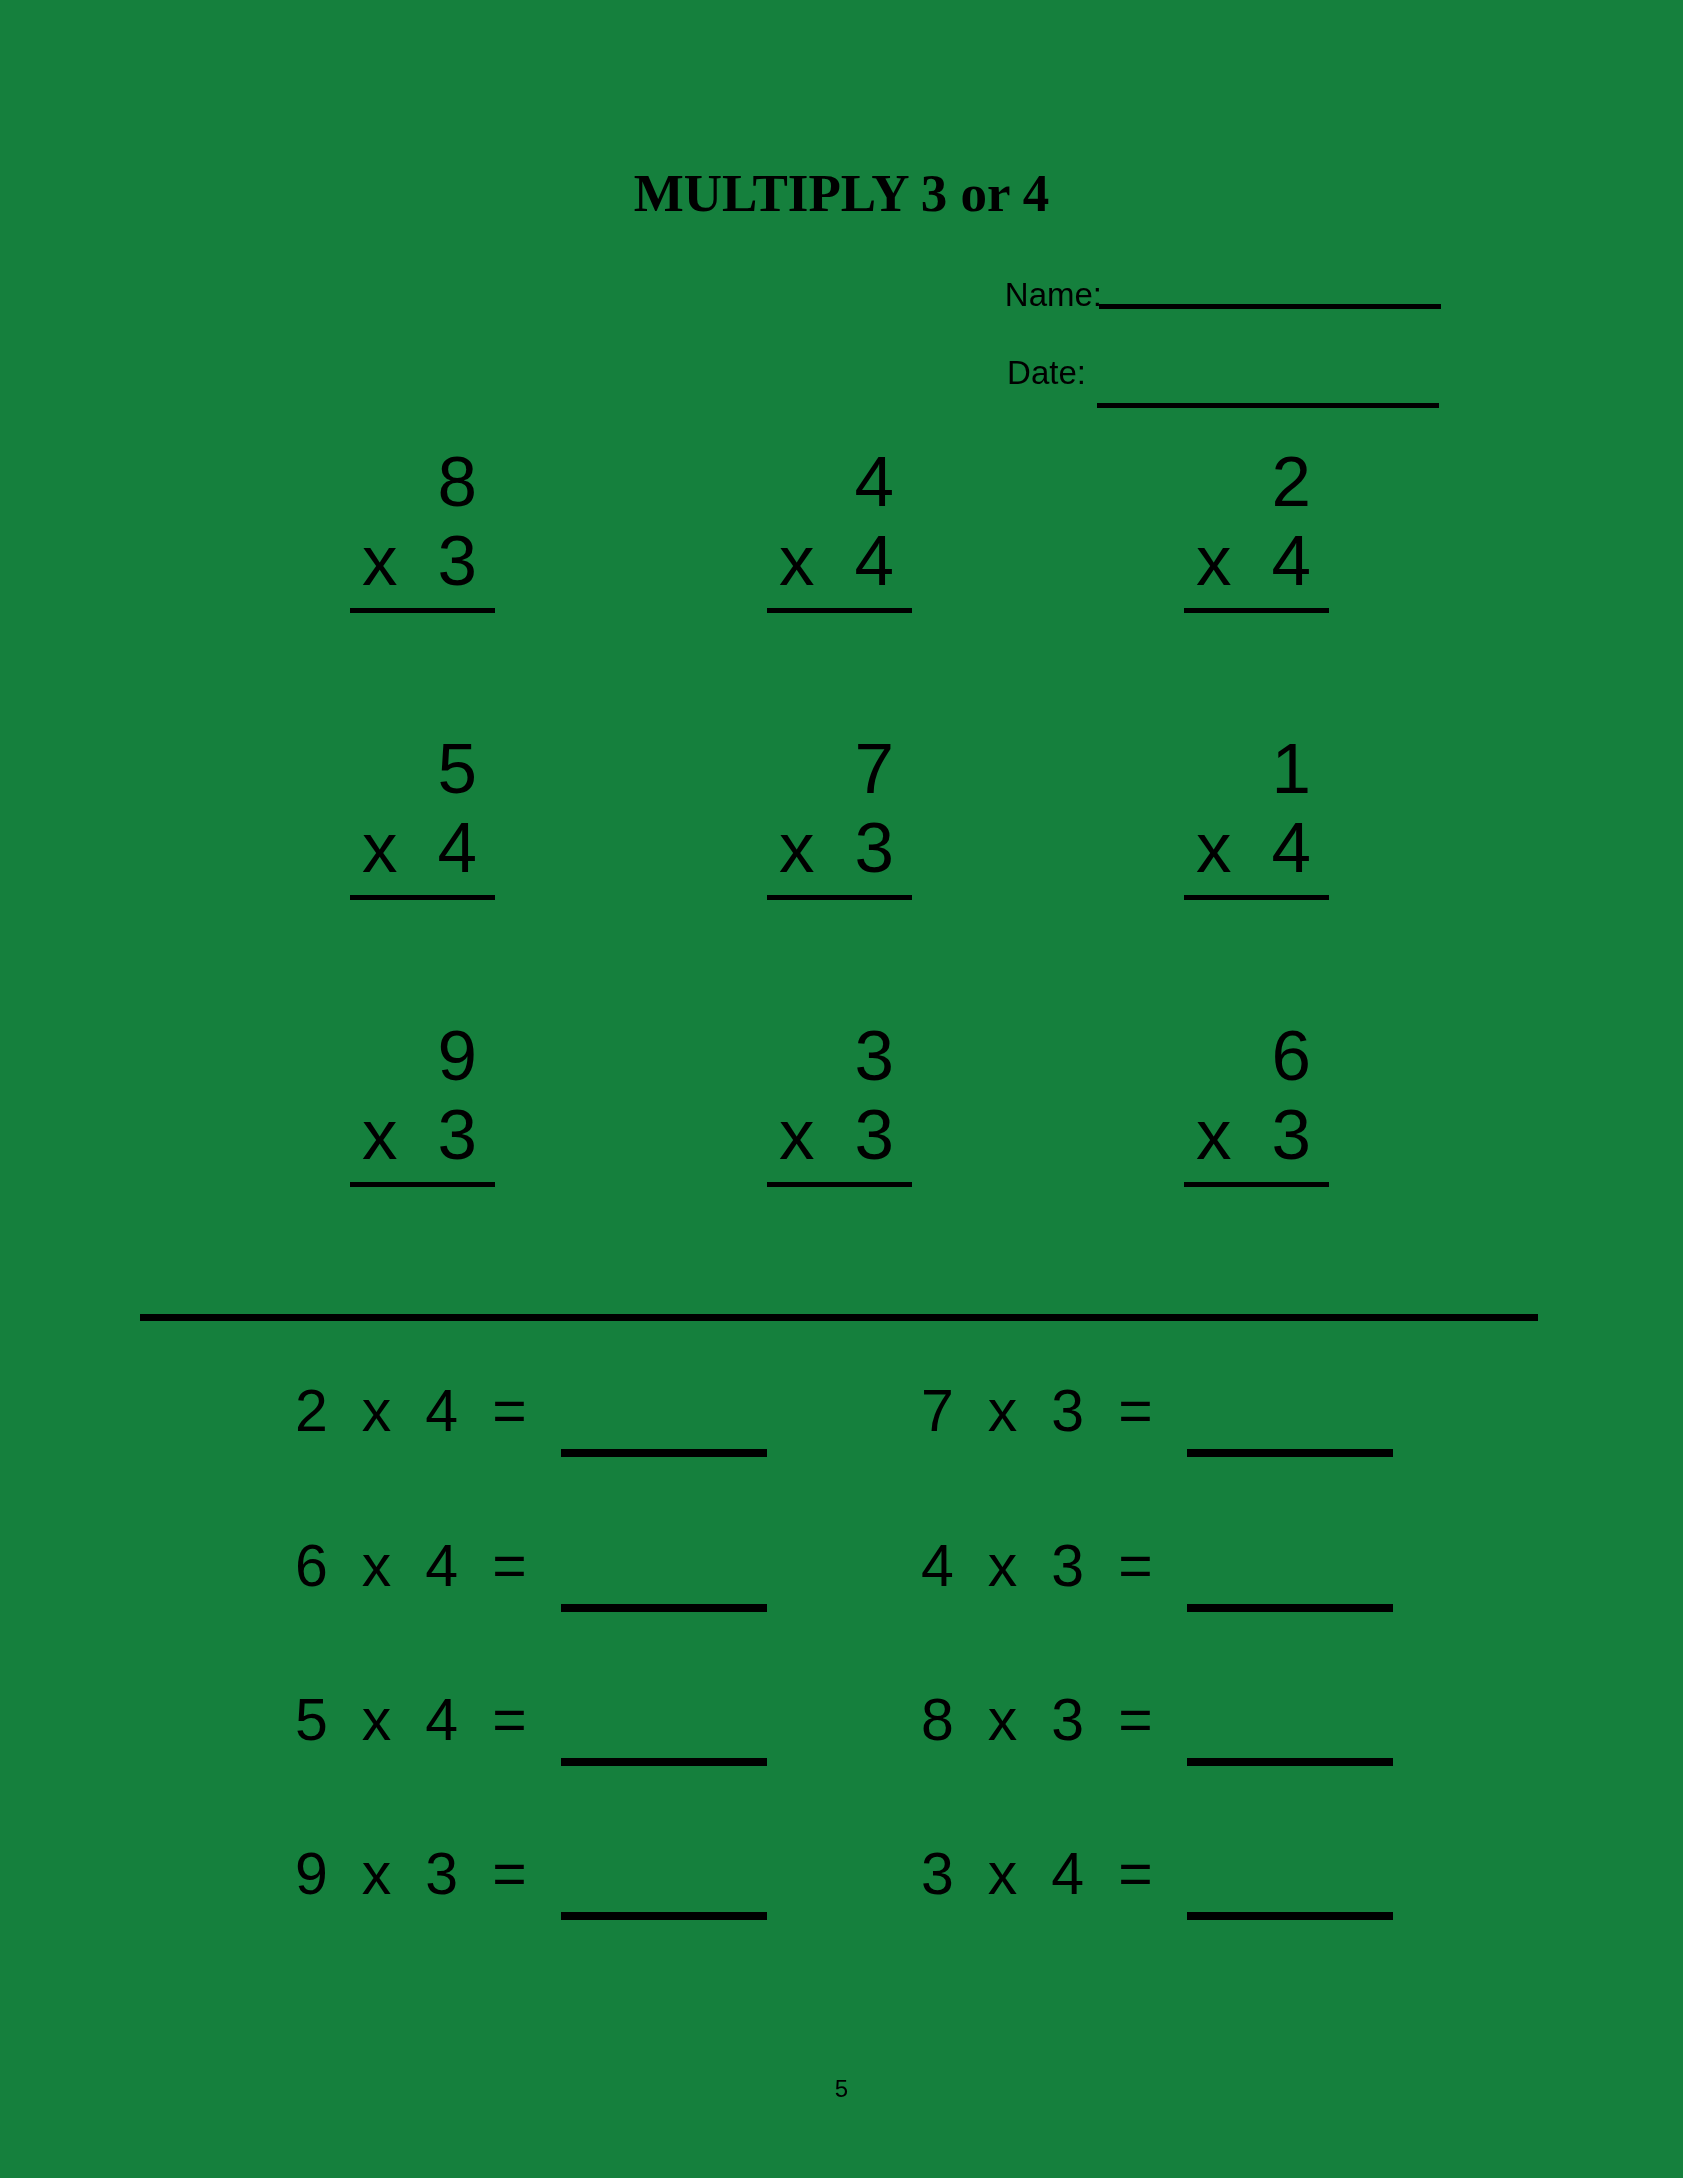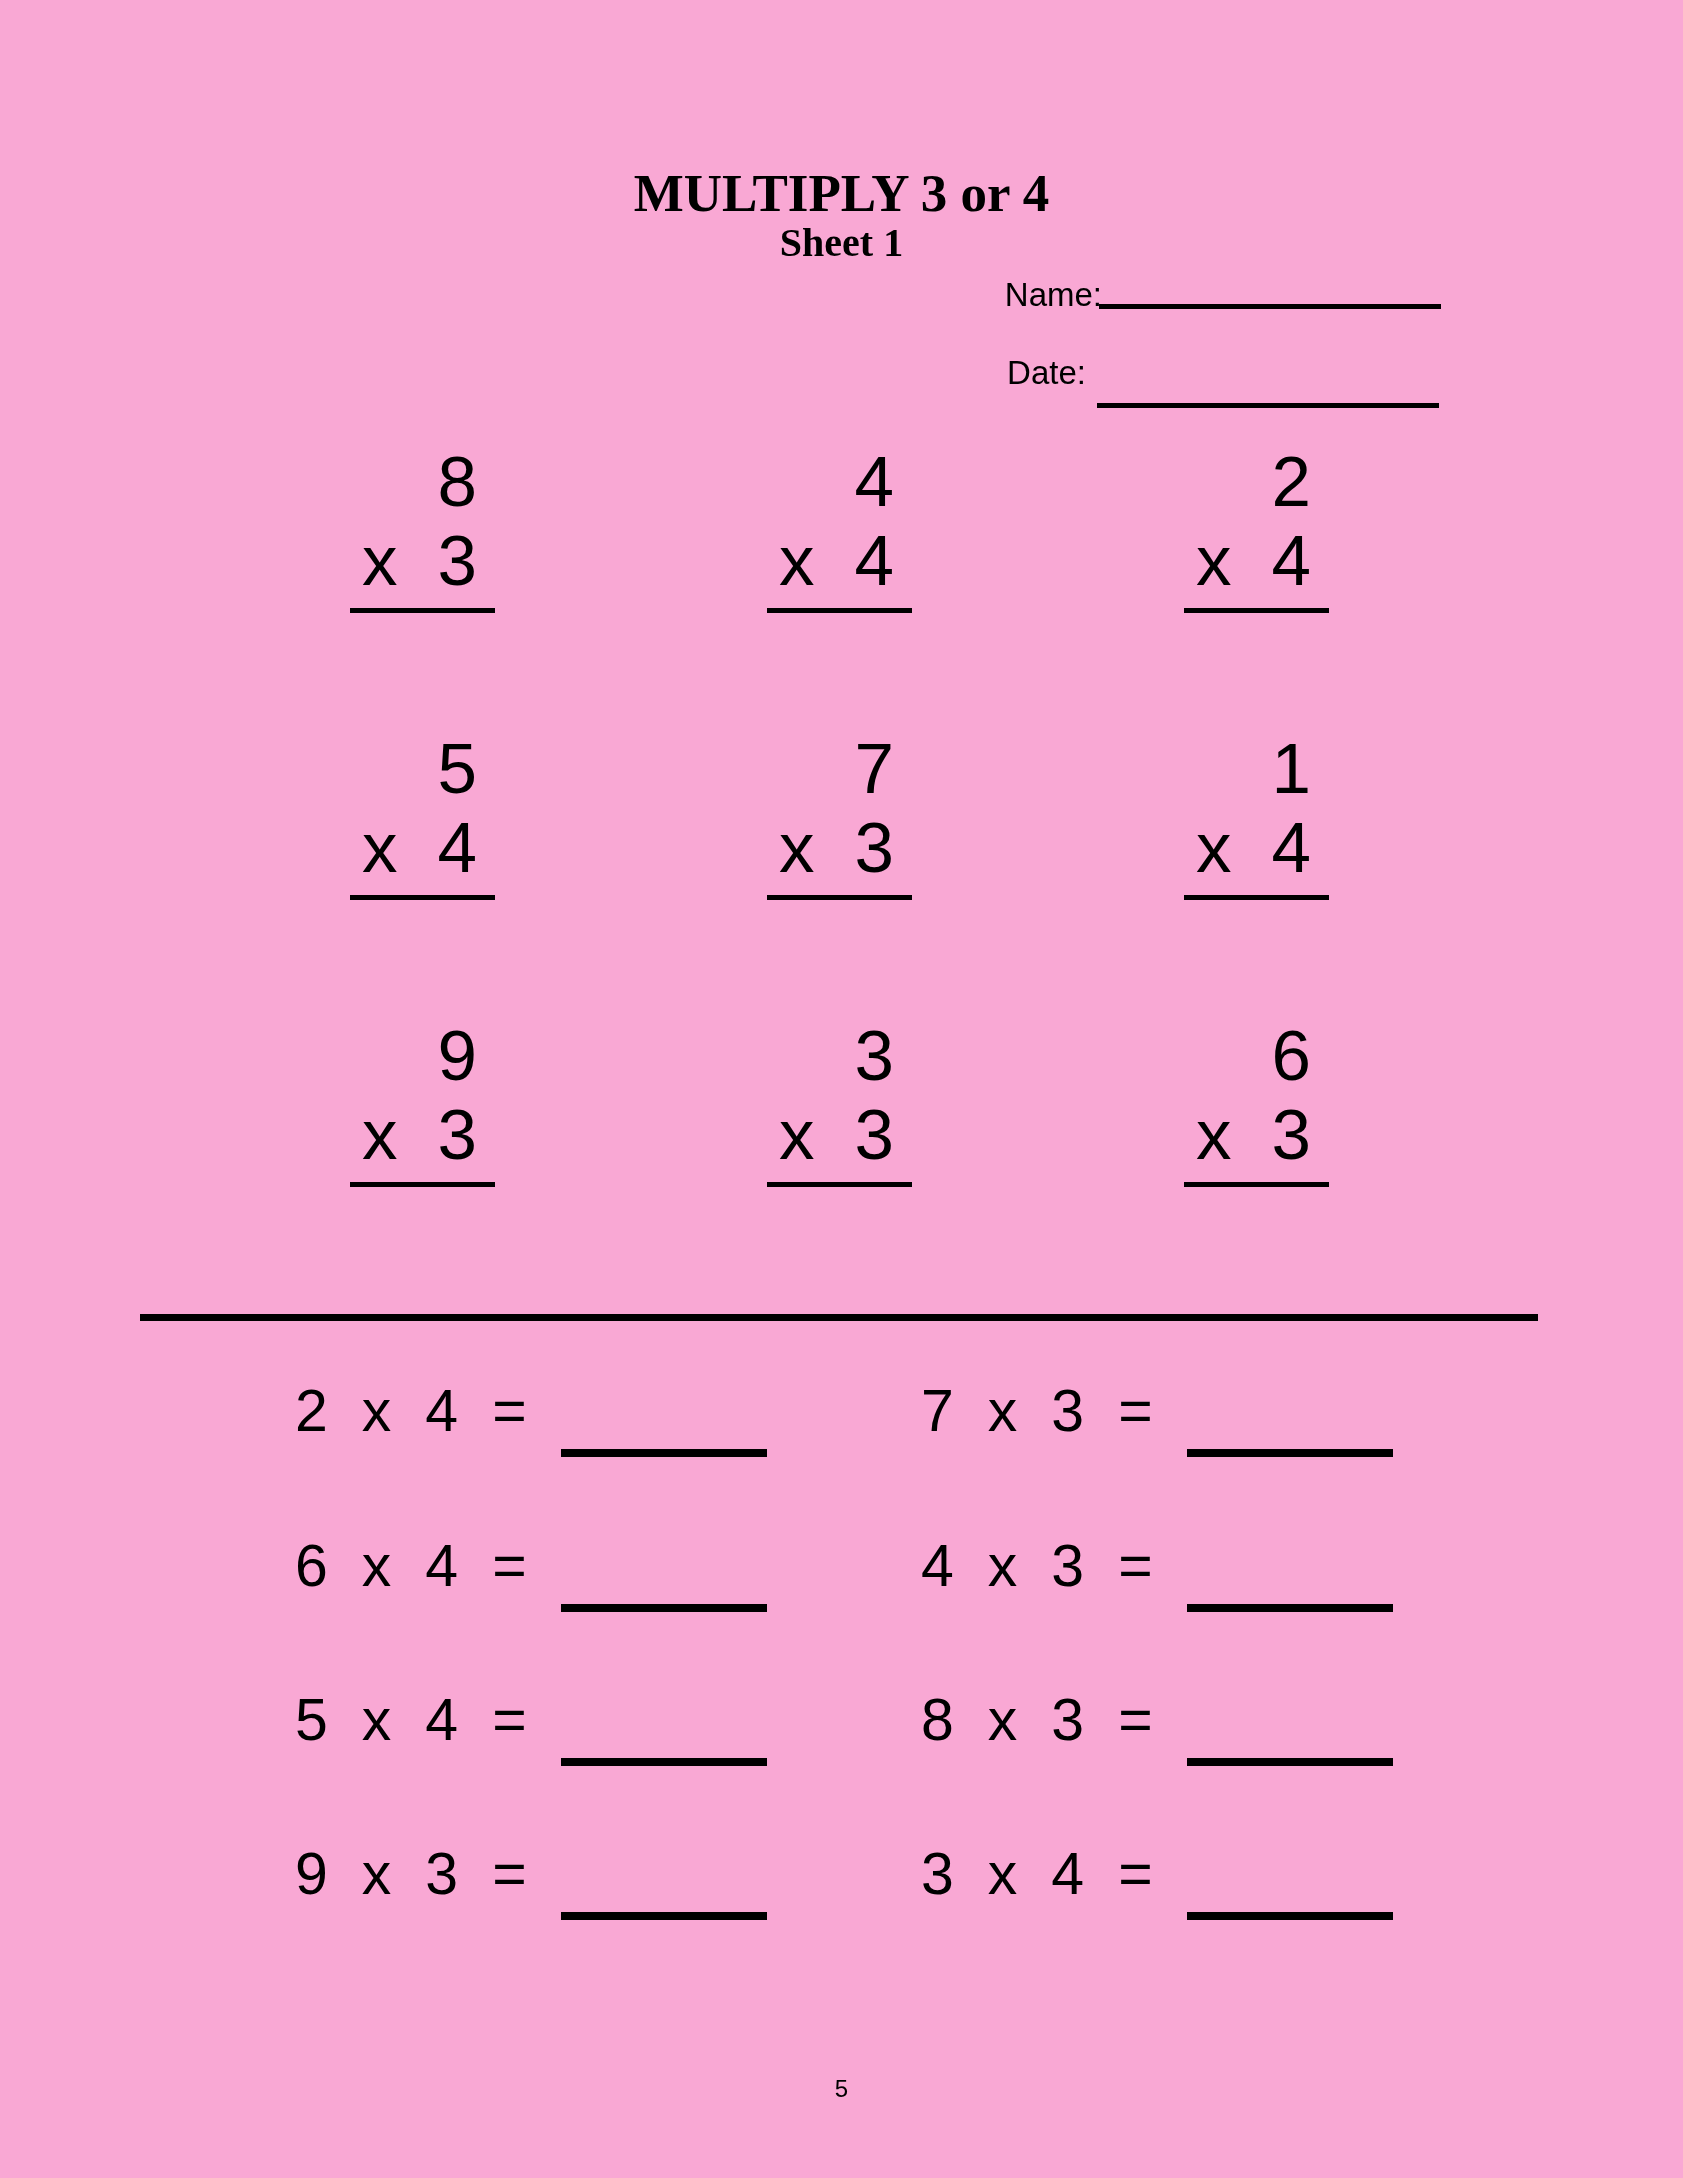--- a/index.html
+++ b/index.html
@@ -2,21 +2,21 @@
 <html><head>
 <meta charset="utf-8">
 <style>
   * { margin:0; padding:0; box-sizing:border-box; }
   html,body { background:#ffffff; }
   body {
     width:1683px; height:2178px;
     font-family:"Liberation Sans", sans-serif;
     color:#000;
   }
-  .sheet { position:relative; width:1683px; height:2178px; background:#f9a8d4; overflow:hidden; }
+  .sheet { position:relative; width:1683px; height:2178px; background:#15803d; overflow:hidden; }
 
   
   .title-block { position:absolute; left:0; top:166px; width:1683px; text-align:center; }
   .title {
     font-family:"Liberation Serif", serif; font-weight:bold;
     font-size:53px; line-height:55px; letter-spacing:0px;
   }
   .subtitle {
     font-family:"Liberation Serif", serif; font-weight:bold;
     font-size:40px; line-height:44px;
@@ -62,21 +62,20 @@
   
   .pagenum { position:absolute; left:0; top:2075px; width:1683px; text-align:center; font-size:24px; line-height:28px; }
 </style>
 </head>
 <body>
 
 <div class="sheet">
 
   <div class="title-block">
     <div class="title">MULTIPLY 3 or 4</div>
-    <div class="subtitle">Sheet 1</div>
   </div>
 
   <div class="field-label" style="left:991px; top:275px;">Name:</div>
   <div class="field-line" style="left:1099px; top:304px;"></div>
   <div class="field-label" style="left:991px; top:353px;text-align:center;">Date:</div>
   <div class="field-line" style="left:1097px; top:403px;"></div>
 
   <div class="vp" style="left:350px; top:442px;">
     <div class="vp-top">8</div>
     <div class="vp-bot">

